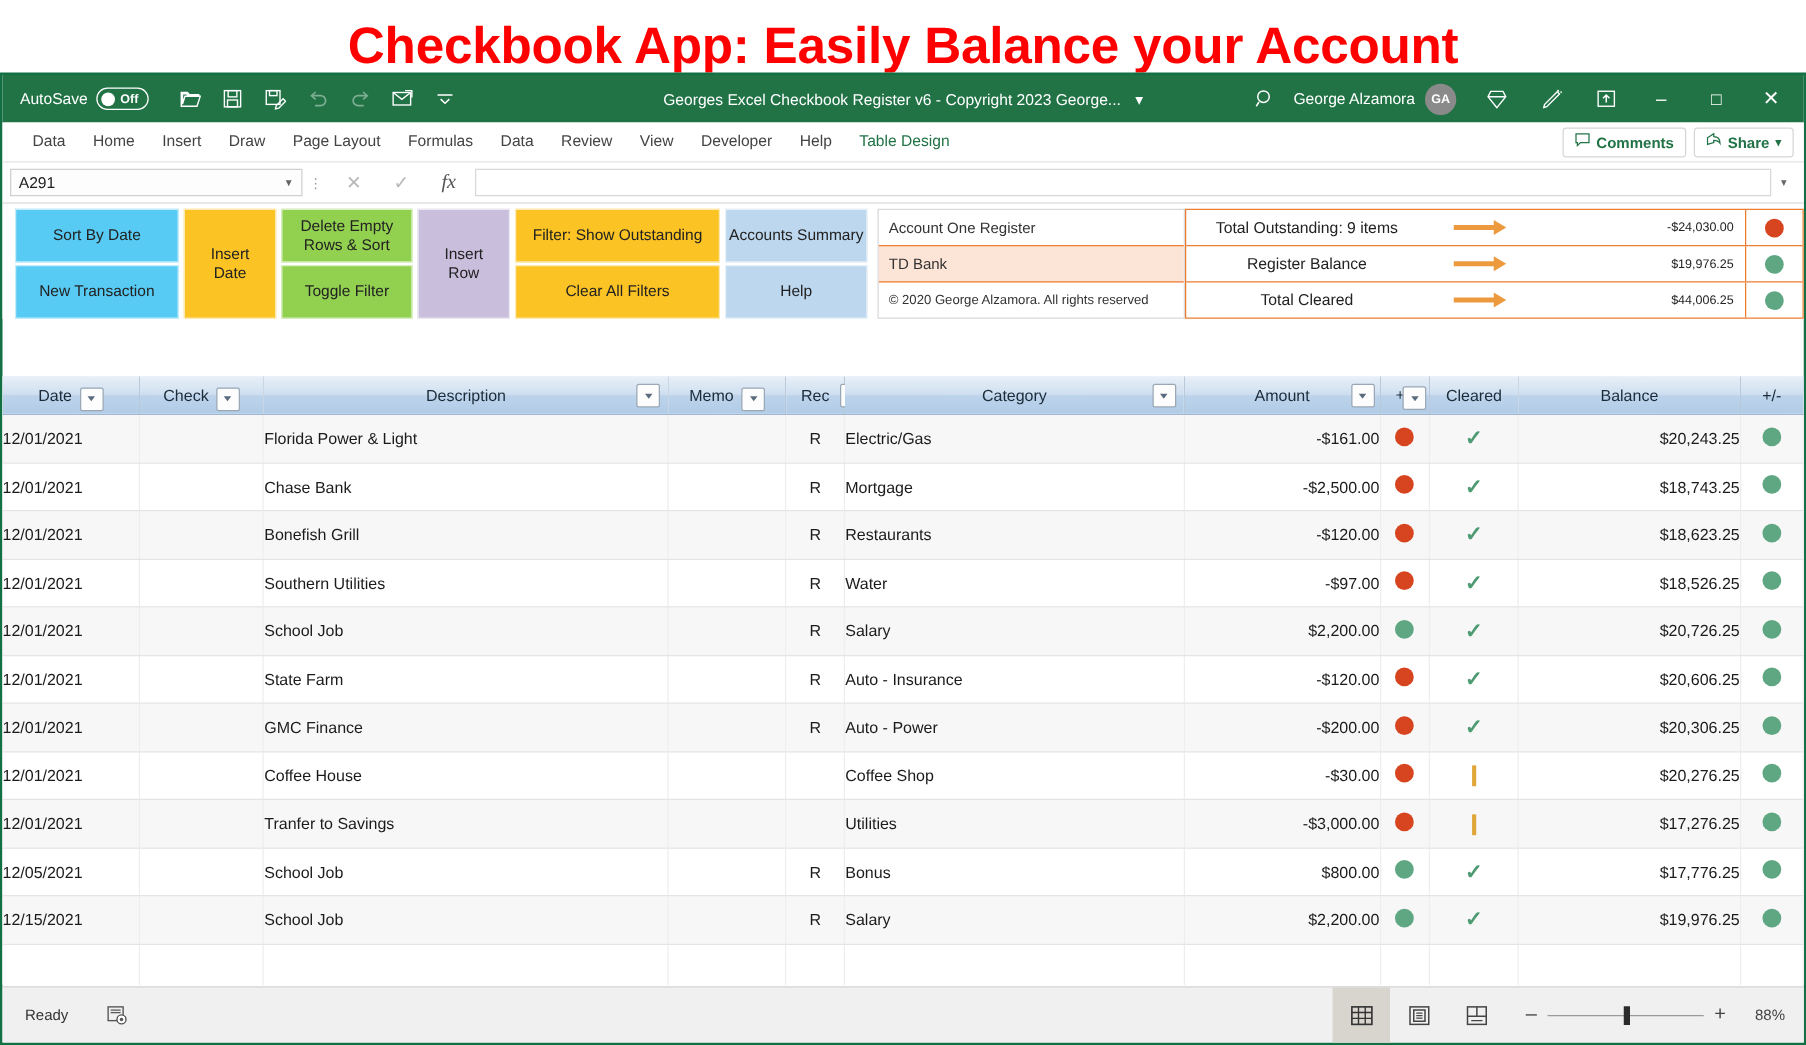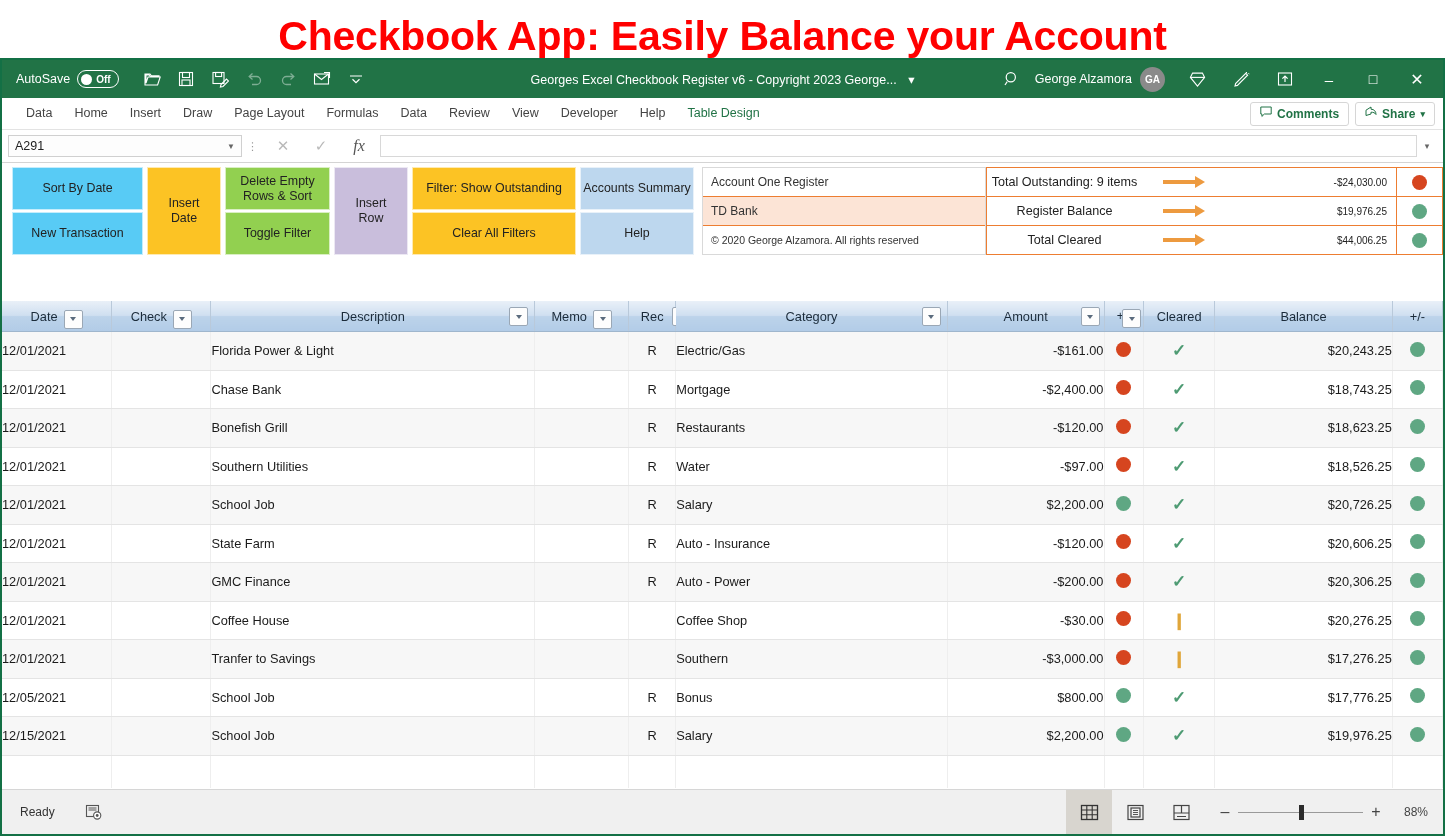--- a/index.html
+++ b/index.html
@@ -124,21 +124,21 @@
     font-size:12.4px;color:#222;line-height:1.18;box-sizing:border-box;
     border:1px solid rgba(255,255,255,0.65);
   }
   .b-blue{background:#58cbf5;}
   .b-yellow{background:#fcc324;}
   .b-green{background:#92d050;}
   .b-purple{background:#c9bedc;}
   .b-lblue{background:#bdd7ee;}
 
   .acct-box{
-    width:284px;display:flex;flex-direction:column;
+    width:246px;display:flex;flex-direction:column;
     border:1px solid #d9d9d9;box-sizing:border-box;font-size:12px;color:#333;
     margin-right:0px;
   }
   .acct-row{flex:1;display:flex;align-items:center;padding-left:8px;box-sizing:border-box;}
   .acct-row.hl{background:#fce4d6;border-top:1.6px solid #ed7d31;border-bottom:1.6px solid #ed7d31;}
   .acct-row.cpy{font-size:10.5px;color:#333;}
 
   .totals-box{
     flex:1;display:flex;flex-direction:column;
     border:1.6px solid #ed7d31;box-sizing:border-box;margin-right:0px;
@@ -550,21 +550,21 @@
               <td class="c-bal">$20,243.25</td>
               <td class="c-pm2"><i class="dot dot-green"></i></td>
             </tr>
             <tr class="even">
               <td class="c-date">12/01/2021</td>
               <td class="c-check"></td>
               <td class="c-desc">Chase Bank</td>
               <td class="c-memo"></td>
               <td class="c-rec">R</td>
               <td class="c-cat">Mortgage</td>
-              <td class="c-amt">-$2,400.00</td>
+              <td class="c-amt">-$2,500.00</td>
               <td class="c-pm"><i class="dot dot-red"></i></td>
               <td class="c-cleared"><span class="check">✓</span></td>
               <td class="c-bal">$18,743.25</td>
               <td class="c-pm2"><i class="dot dot-green"></i></td>
             </tr>
             <tr class="odd">
               <td class="c-date">12/01/2021</td>
               <td class="c-check"></td>
               <td class="c-desc">Bonefish Grill</td>
               <td class="c-memo"></td>
@@ -640,21 +640,21 @@
               <td class="c-cleared"><span class="bar">❙</span></td>
               <td class="c-bal">$20,276.25</td>
               <td class="c-pm2"><i class="dot dot-green"></i></td>
             </tr>
             <tr class="odd">
               <td class="c-date">12/01/2021</td>
               <td class="c-check"></td>
               <td class="c-desc">Tranfer to Savings</td>
               <td class="c-memo"></td>
               <td class="c-rec"></td>
-              <td class="c-cat">Southern</td>
+              <td class="c-cat">Utilities</td>
               <td class="c-amt">-$3,000.00</td>
               <td class="c-pm"><i class="dot dot-red"></i></td>
               <td class="c-cleared"><span class="bar">❙</span></td>
               <td class="c-bal">$17,276.25</td>
               <td class="c-pm2"><i class="dot dot-green"></i></td>
             </tr>
             <tr class="even">
               <td class="c-date">12/05/2021</td>
               <td class="c-check"></td>
               <td class="c-desc">School Job</td>

